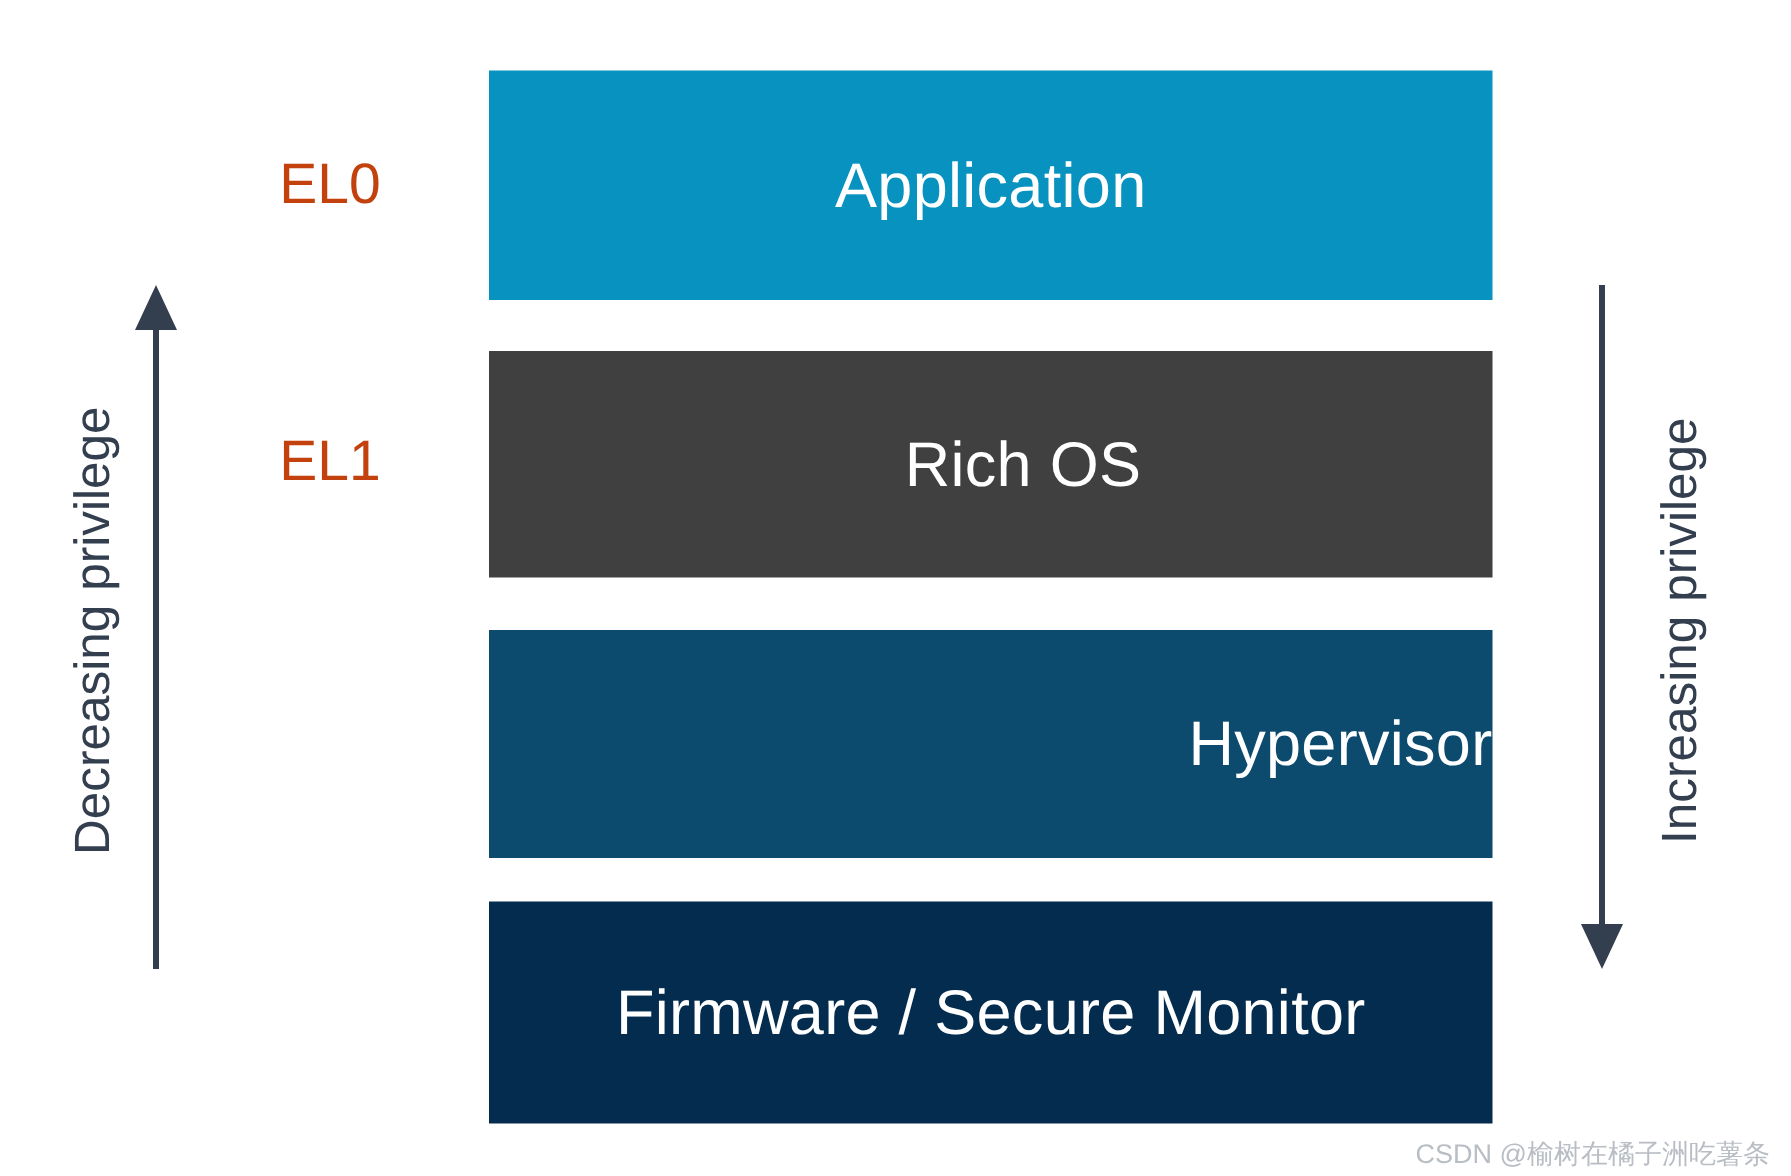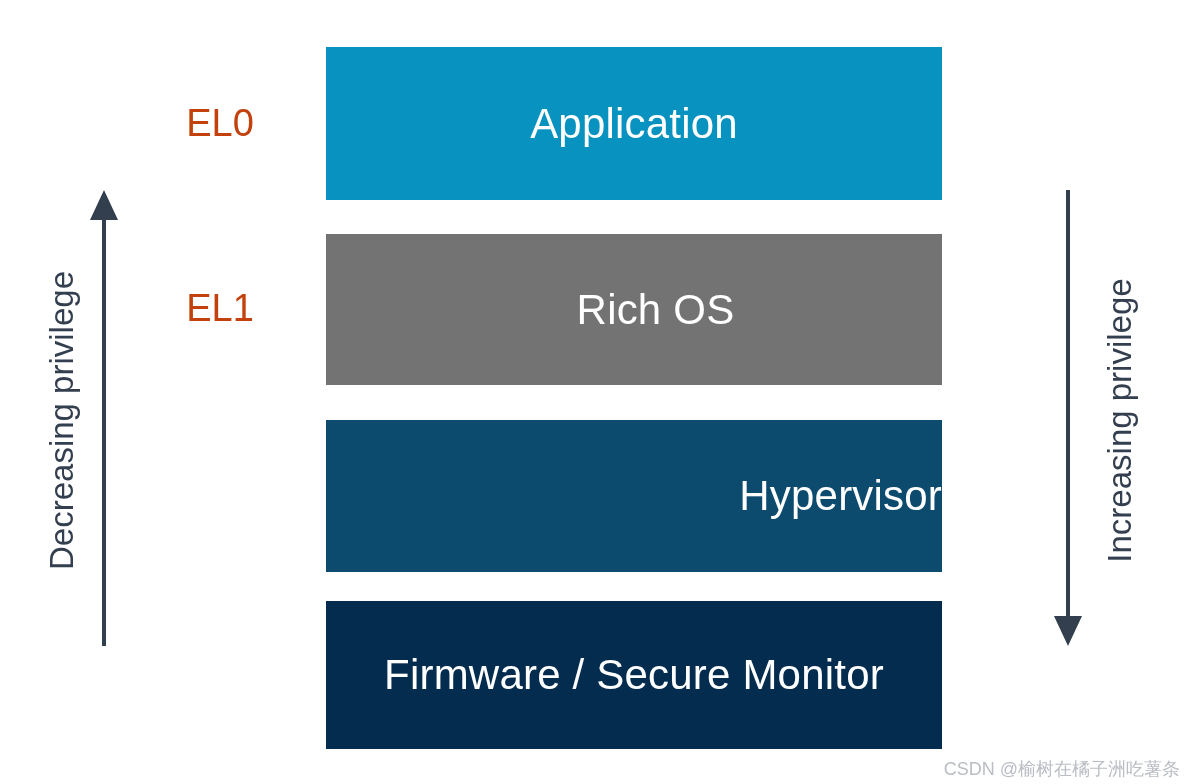--- a/index.html
+++ b/index.html
@@ -15,36 +15,36 @@
     width: 1194px;
     height: 784px;
     background: #ffffff;
     overflow: hidden;
   }
 
   
   .el-box {
     position: absolute;
     left: 326px;
-    width: 616px;
+    width: 669px;
     display: flex;
     align-items: center;
     justify-content: center;
     box-sizing: border-box;
   }
   .el-box .box-label {
     color: #ffffff;
     font-size: 42px;
     font-weight: 400;
     letter-spacing: 0.2px;
     line-height: 1;
     white-space: nowrap;
   }
   #box-el0 { top: 47px;  height: 153px; background: #0792BF; }
-  #box-el1 { top: 234px; height: 151px; background: #737373; padding-left: 43px; }
+  #box-el1 { top: 234px; height: 151px; background: #404040; padding-left: 43px; }
   #box-el2 { top: 420px; height: 152px; background: #0c4a6e; justify-content: flex-end; }
   #box-el3 { top: 601px; height: 148px; background: #042C4E; }
 
   
   .el-name {
     position: absolute;
     left: 150px;
     width: 140px;
     text-align: center;
     color: #c2410c;

